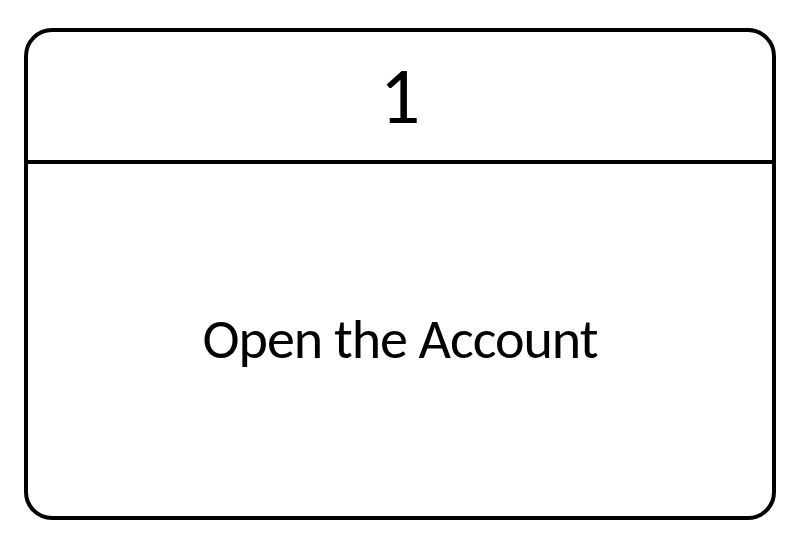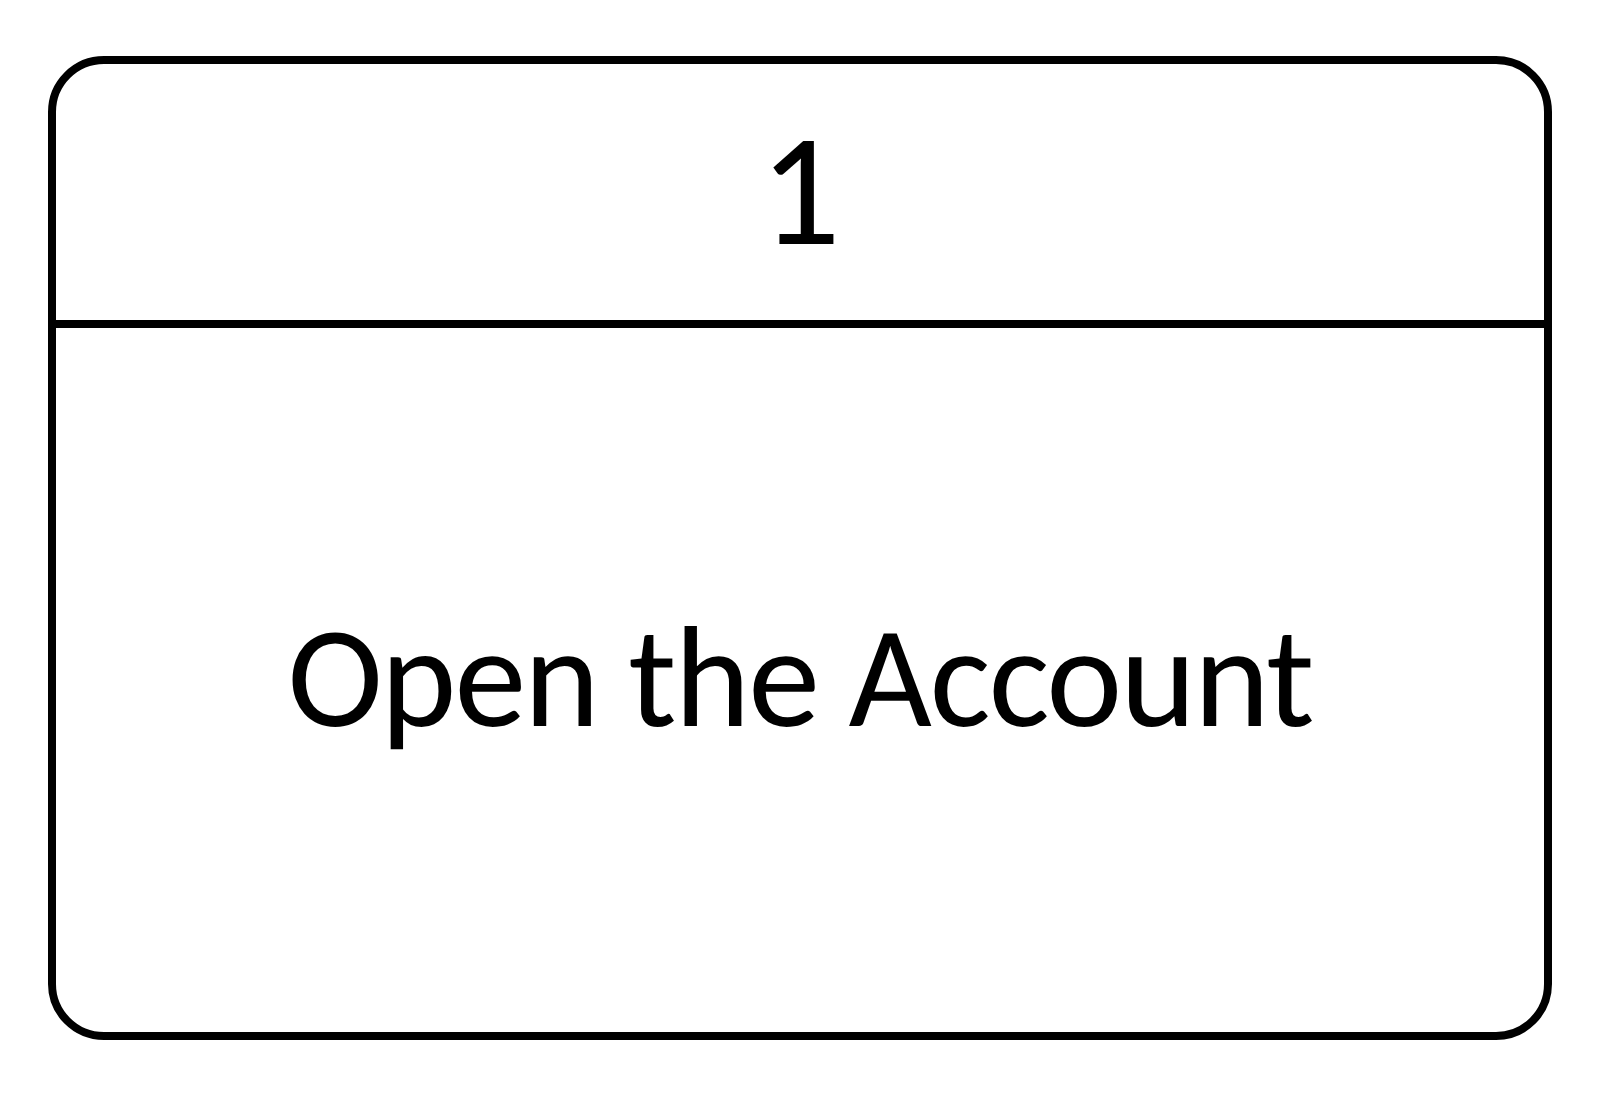--- a/index.html
+++ b/index.html
@@ -40,21 +40,21 @@
       line-height: 1;
     }
     .card-body {
       flex: 1;
       display: flex;
       align-items: center;
       justify-content: center;
       padding: 0 12px;
     }
     .card-title {
-      font-size: 72px;
+      font-size: 56px;
       font-weight: 400;
       color: #000000;
       text-align: left;
       line-height: 1.1;
       letter-spacing: -1px;
     }
   </style>
 </head>
 <body>
 

